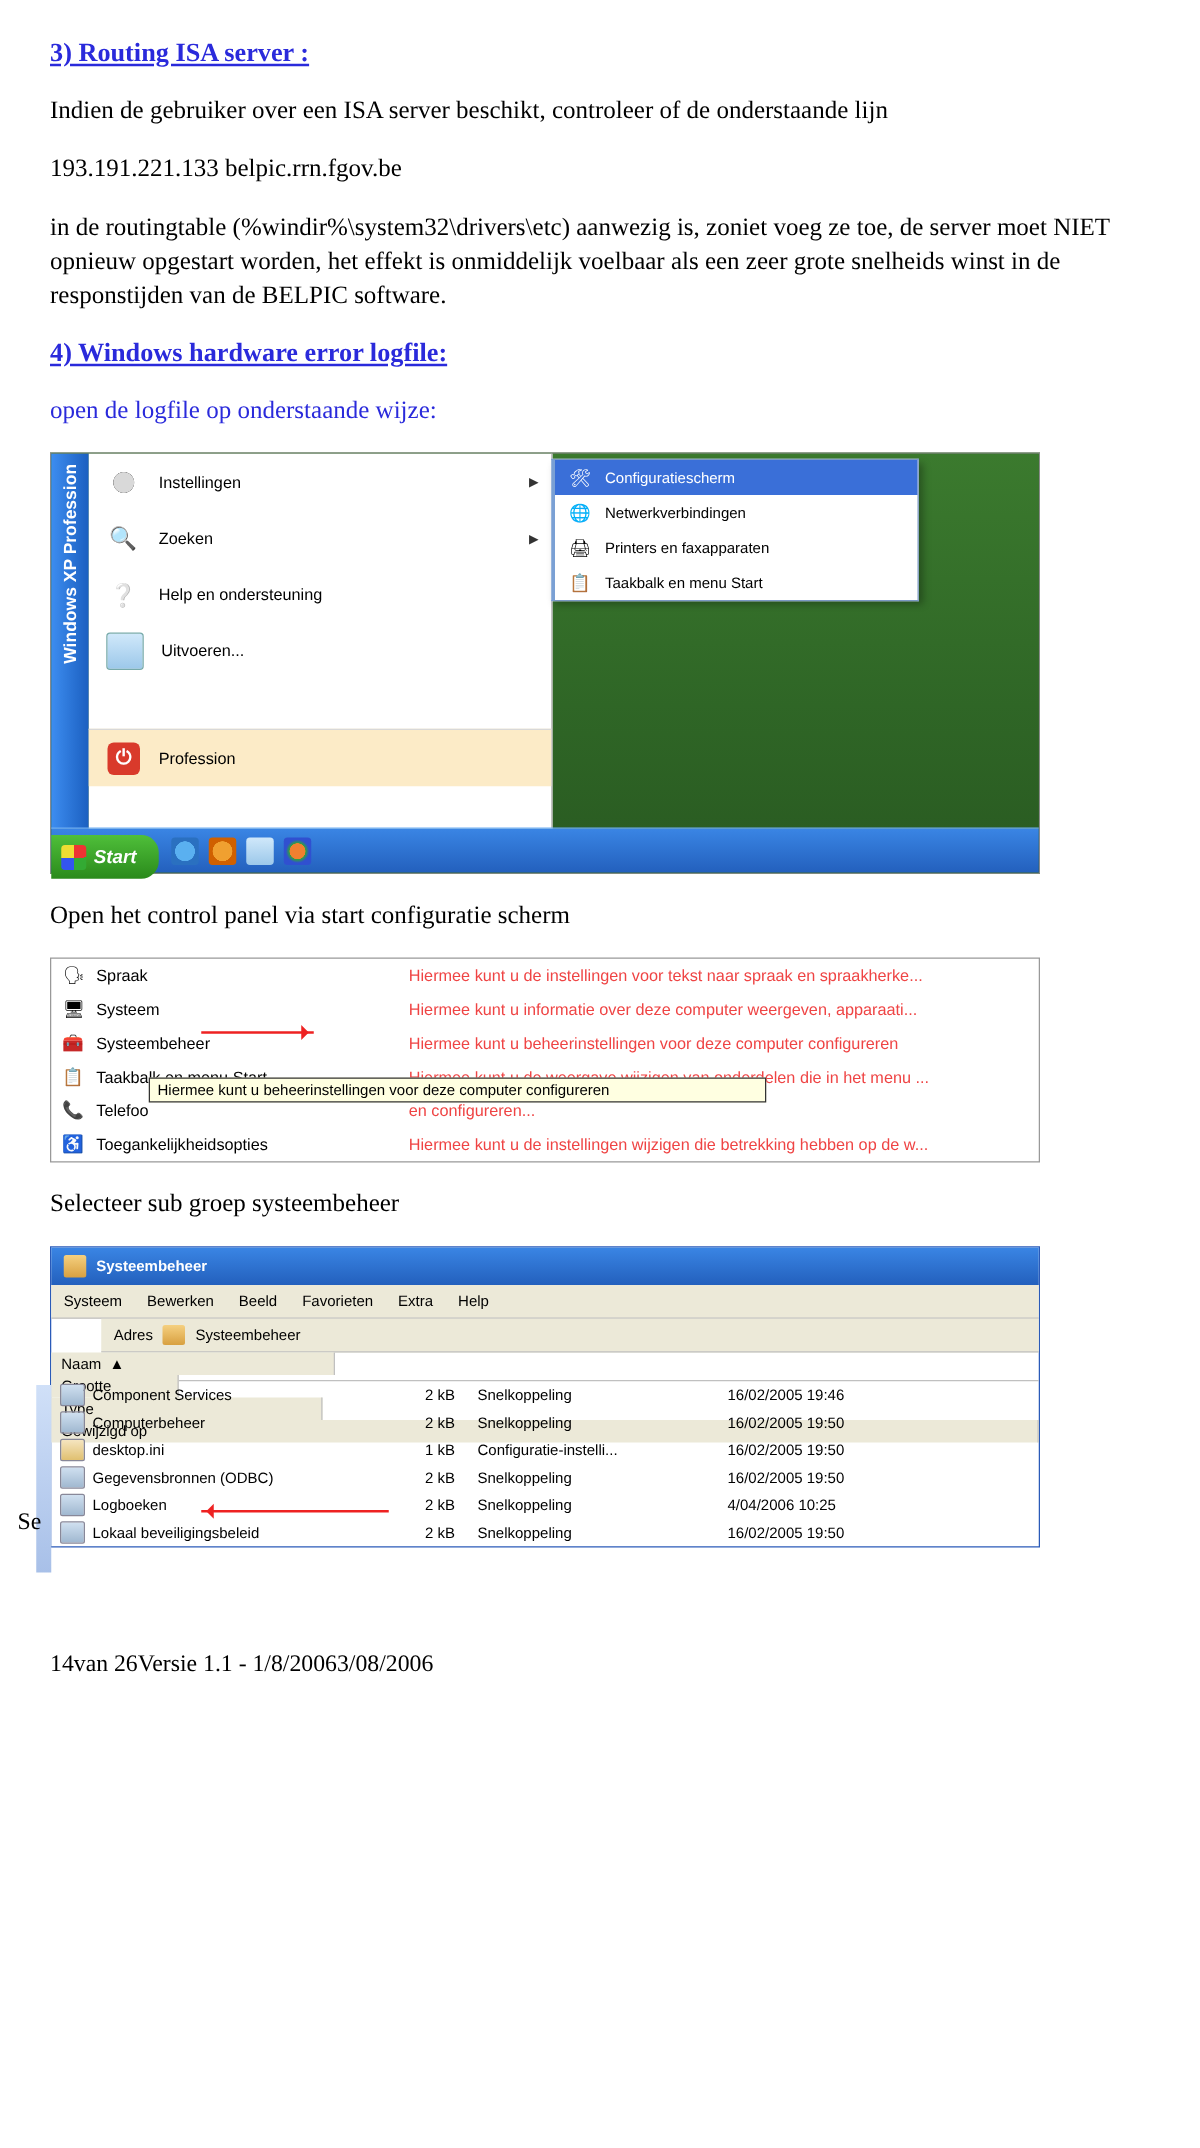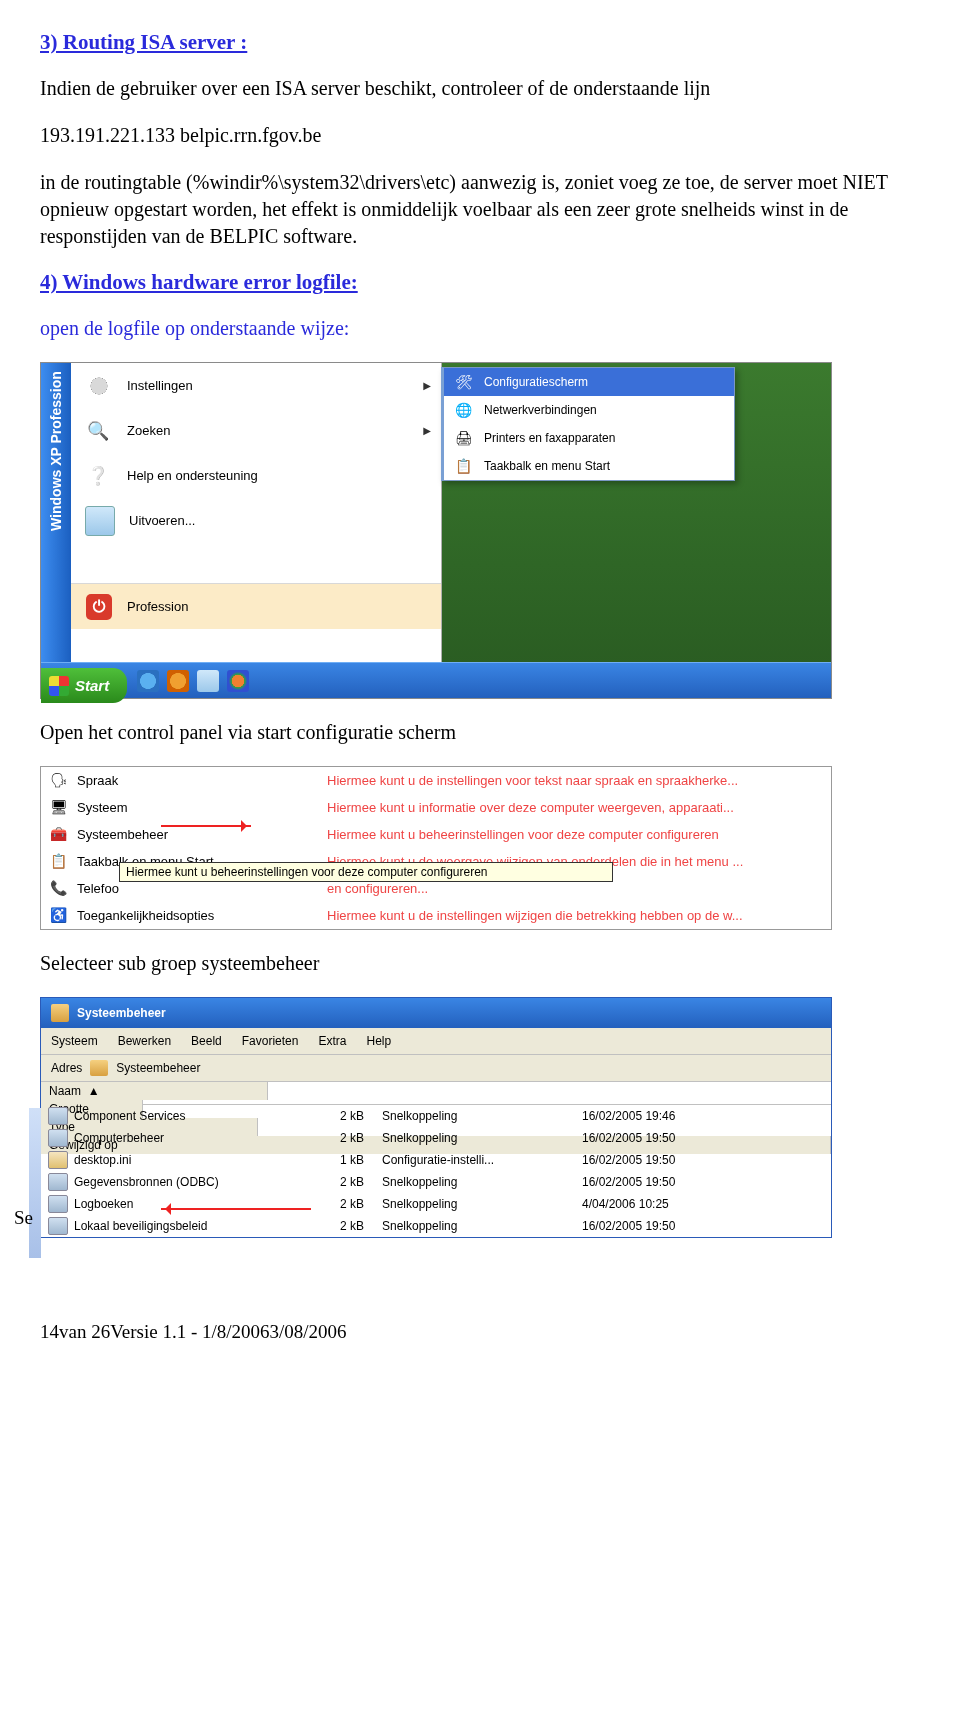--- a/index.html
+++ b/index.html
@@ -169,21 +169,21 @@
     display:flex;align-items:center;padding:0 10px;
   }
   .ex-title .ico{width:18px;height:18px;margin-right:8px;background:linear-gradient(#f5d080,#d8a040);border-radius:2px;}
   .ex-menu {
     height:26px; display:flex;align-items:center;gap:20px;
     padding:0 10px; border-bottom:1px solid #c0c0c0;
     background:#ece9d8;
   }
   .ex-addr {
     height:26px;display:flex;align-items:center;padding:0 10px;
-    background:#ece9d8;border-bottom:1px solid #c0c0c0;gap:8px;
+    background:#ece9d8;border-bottom:1px solid #c0c0c0;gap:8px;margin-left:40px;
   }
   .ex-addr .fld{width:18px;height:16px;background:linear-gradient(#f5d080,#d8a040);border-radius:2px;}
   .ex-cols {
     display:flex;height:22px;border-bottom:1px solid #c0c0c0;flex-direction:column;
   }
   .ex-col { border-right:1px solid #c0c0c0;padding:2px 8px;background:#ece9d8;display:flex;align-items:center;}
   .ex-col.c-name{width:210px;} 
   .ex-col.c-size{width:85px;}
   .ex-col.c-type{width:200px;}
   .ex-col.c-date{flex:1;}

